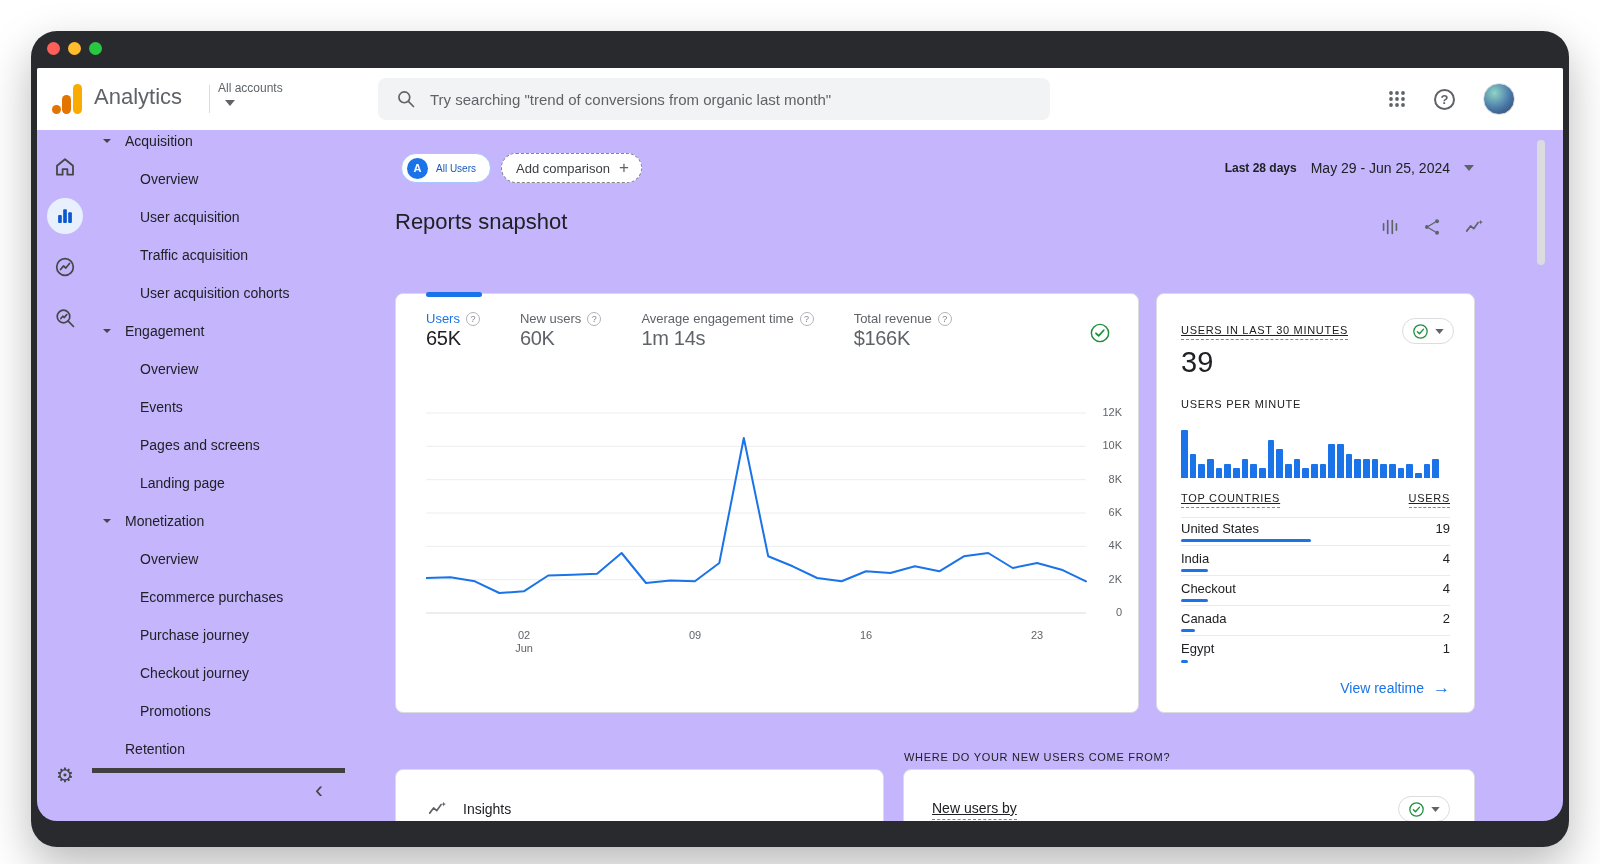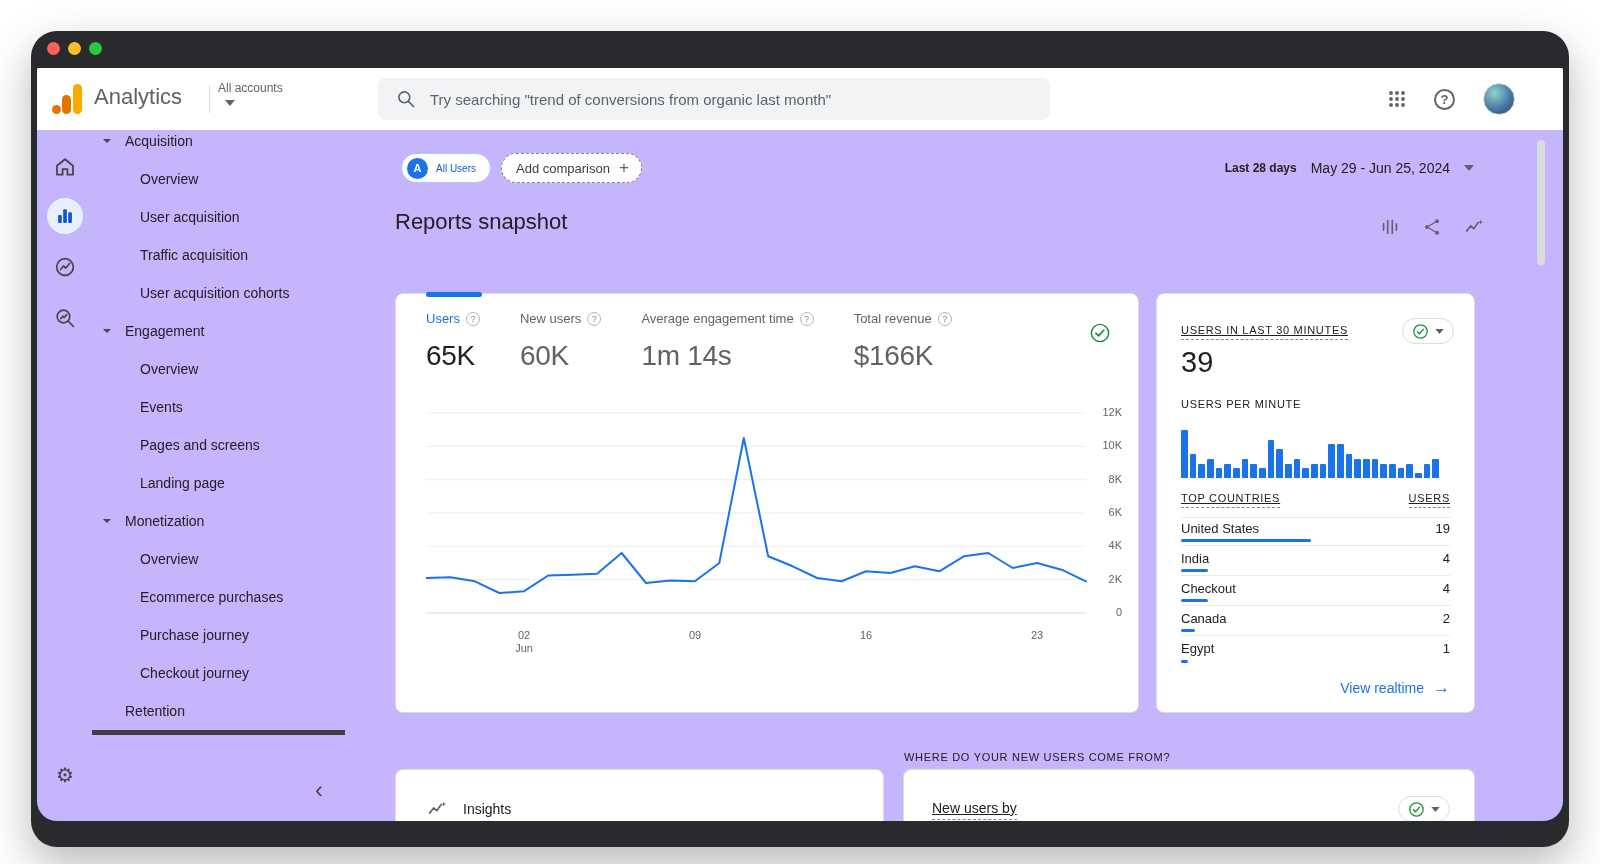--- a/index.html
+++ b/index.html
@@ -66,21 +66,21 @@
   .card-rt   { left:1119px; top:225px; width:319px; height:420px; }
   .card-insights { left:358px; top:701px; width:489px; height:90px; }
   .card-newusers { left:866px; top:701px; width:572px; height:90px; }
 
   .tab-indicator { position:absolute; left:30px; top:-2px; width:56px; height:5px; border-radius:3px; background:#1a73e8; }
 
   .metrics { position:absolute; left:30px; top:17px; display:flex; gap:40px; }
   .metric { cursor:pointer; }
   .m-label { display:flex; align-items:center; gap:6px; font-size:13px; color:#5f6368; white-space:nowrap; }
   .metric.active .m-label { color:#1a73e8; }
-  .m-value { margin-top:14px; font-size:28px; letter-spacing:-.3px; color:#5f6368; }
+  .m-value { margin-top:1px; font-size:20px; letter-spacing:-.3px; color:#5f6368; }
   .metric.active .m-value { color:#202124; }
   .q-icon { width:14px; height:14px; border:1px solid #b0b5bb; border-radius:50%; font-size:9px; color:#80868b; display:flex; align-items:center; justify-content:center; flex:none; cursor:pointer; }
   .main-check { position:absolute; right:27px; top:28px; cursor:pointer; }
 
   .chart-wrap { position:absolute; left:30px; top:117px; width:706px; height:260px; }
   .y-label { position:absolute; left:666px; width:30px; text-align:right; font-size:11px; color:#5f6368; }
   .x-label { position:absolute; top:218px; width:40px; text-align:center; font-size:11px; color:#5f6368; line-height:13px; }
 
   
   .rt-title { position:absolute; left:24px; top:30px; font-size:11px; font-weight:500; letter-spacing:.7px; color:#202124; }
@@ -218,20 +218,21 @@
             <svg width="10" height="10" viewBox="0 0 10 10">
               <path d="M1 3l4 4 4-4z" fill="#444746"></path>
             </svg>
           </span>
           <span>Monetization</span>
         </div>
         <div class="sb-item">Overview</div>
         <div class="sb-item">Ecommerce purchases</div>
         <div class="sb-item">Purchase journey</div>
         <div class="sb-item">Checkout journey</div>
+        <div class="sb-item">Promotions</div>
         <div class="sb-section">
           <span class="sb-caret" style="visibility: hidden;"></span>
           <span>Retention</span>
         </div>
       </nav>
     <div class="collapse">‹</div>
 
     <div class="chip-row">
       <div class="chip chip-allusers">
         <span class="chip-a">A</span>

